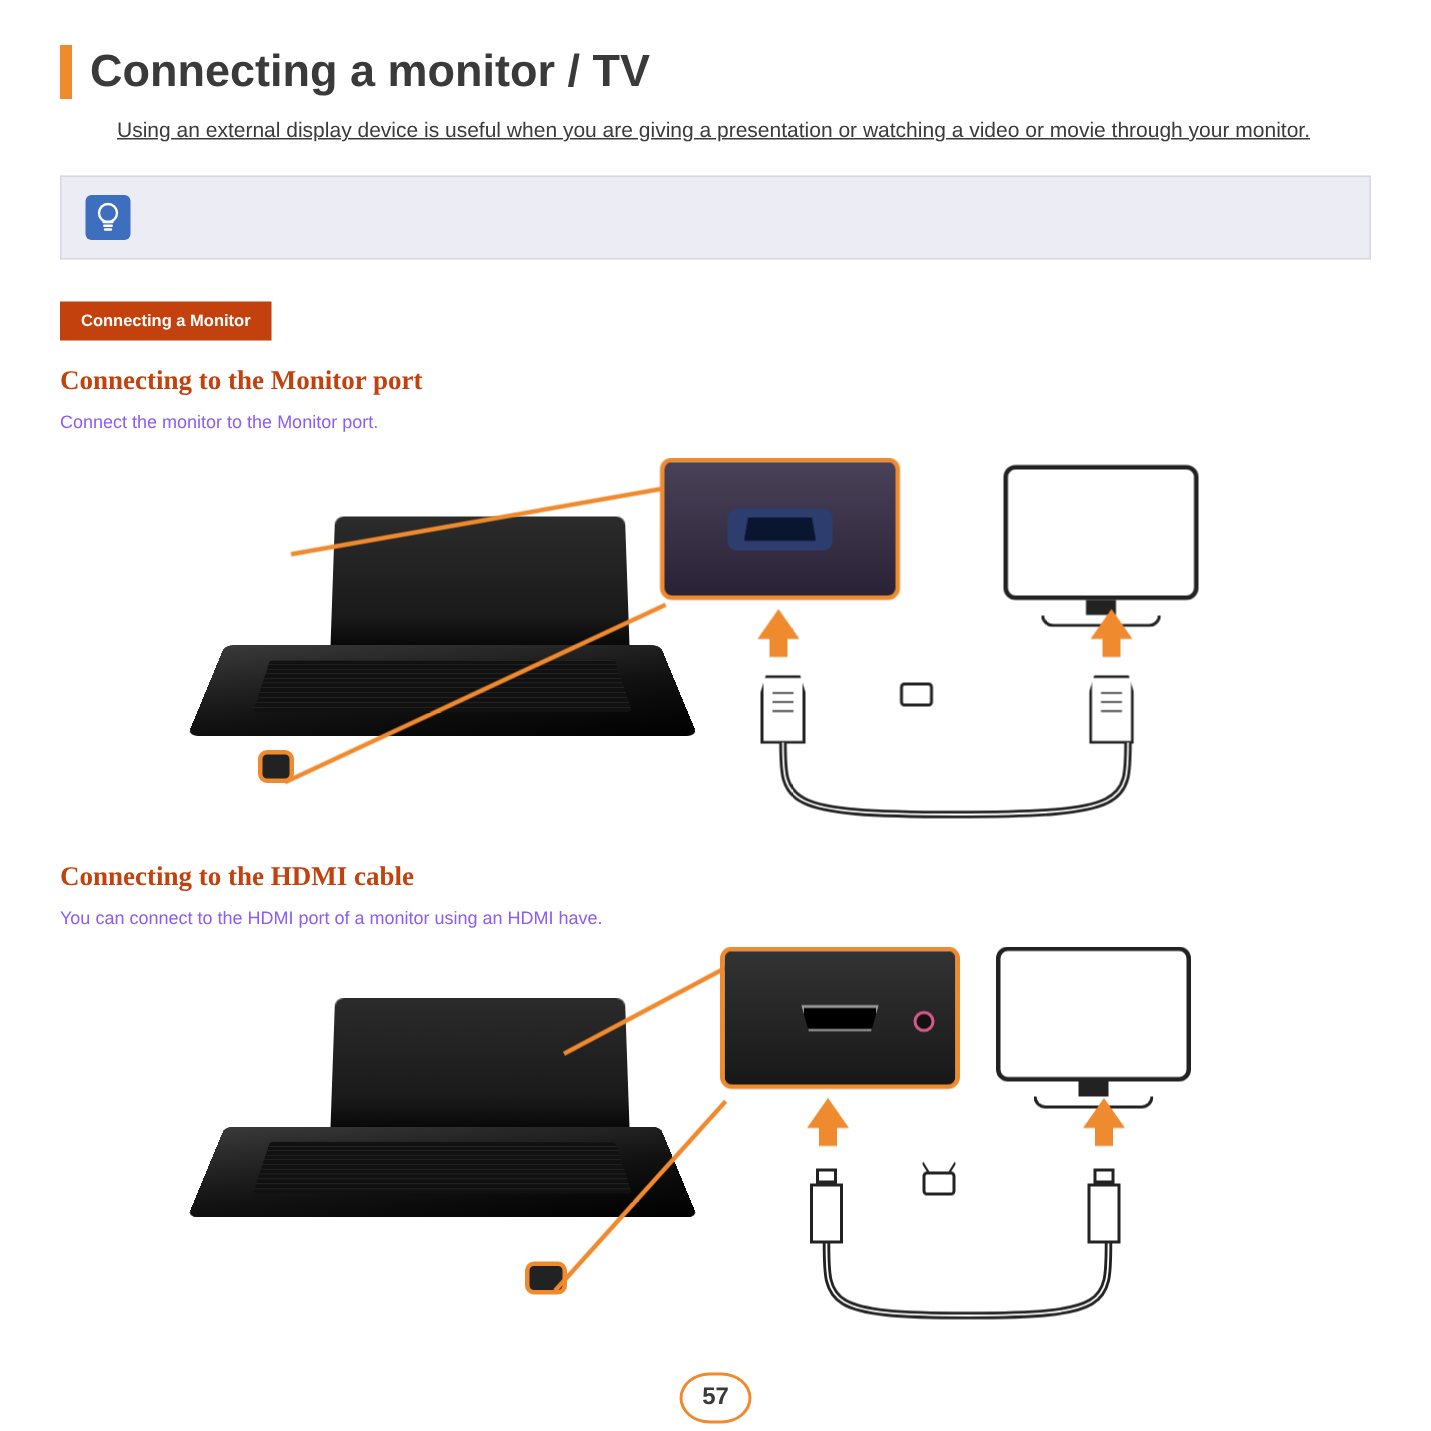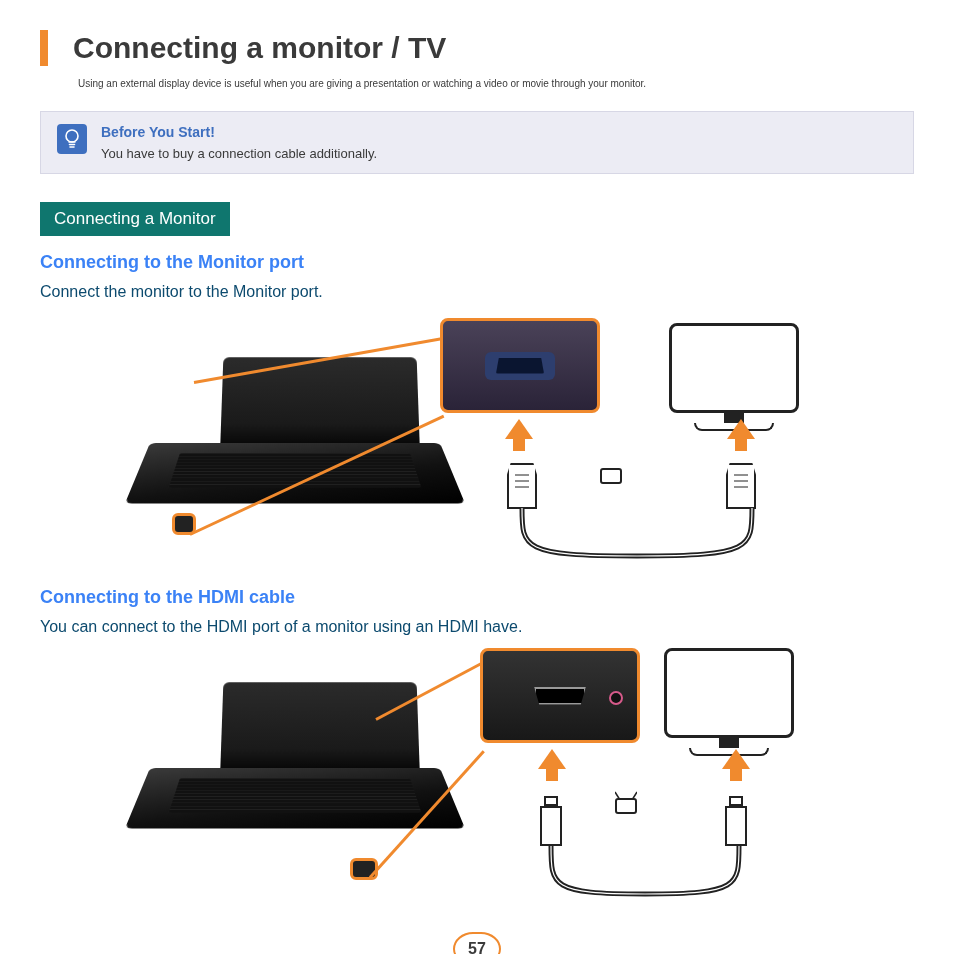--- a/index.html
+++ b/index.html
@@ -4,53 +4,53 @@
 <style>
   * { box-sizing: border-box; margin: 0; padding: 0; }
   body {
     font-family: Arial, Helvetica, sans-serif;
     background: #fff;
     color: #333;
     width: 954px;
     margin: 0 auto;
     padding: 30px 40px 20px 40px;
   }
-  .title-row { display: flex; align-items: center; gap: 25px; margin-bottom: 10px; }
+  .title-row { display: flex; align-items: center; gap: 12px; margin-bottom: 10px; }
   .title-bar { width: 8px; height: 36px; background: #f08a2e; }
   h1 { font-size: 30px; font-weight: bold; color: #3a3a3a; }
-  .intro { font-size: 10px; color: #3a3a3a; line-height: 1.5; margin: 0 0 20px 38px; }
+  .intro { font-size: 14px; color: #3a3a3a; line-height: 1.5; margin: 0 0 20px 38px; text-decoration: underline; }
   .callout {
     background: #ececf4;
     border: 1px solid #d7d7e5;
     padding: 12px 16px;
     display: flex;
     gap: 14px;
     align-items: flex-start;
     margin-bottom: 28px;
   }
   .callout-icon {
     width: 30px; height: 30px;
     background: #3e6fbf;
     border-radius: 4px;
     display: flex; align-items: center; justify-content: center;
     flex-shrink: 0;
   }
   .callout-title { color: #3e6fbf; font-weight: bold; font-size: 14px; margin-bottom: 6px; }
   .callout-body { font-size: 13px; color: #3a3a3a; }
   .section-tag {
     display: inline-block;
-    background: #0f766e;
+    background: #c2410c;
     color: #fff;
-    font-weight: normal;
-    font-size: 17px;
+    font-weight: bold;
+    font-size: 11px;
     padding: 7px 14px;
     margin-bottom: 16px;
   }
-  h3 { font-size: 18px; color: #3b82f6; margin-bottom: 10px; }
-  .body-text { font-size: 16px; color: #0c4a6e; margin-bottom: 12px; }
+  h3 { font-size: 18px; color: #c2410c; margin-bottom: 10px; font-family: Liberation Serif, serif; }
+  .body-text { font-size: 12px; color: #8b5cf6; margin-bottom: 12px; }
   .figure-area {
     position: relative;
     height: 250px;
     margin-bottom: 24px;
   }
   .laptop {
     position: absolute;
     left: 110px; top: 40px;
     width: 290px; height: 180px;
   }
@@ -199,24 +199,20 @@
 </div>
 <p class="intro">Using an external display device is useful when you are giving a presentation or watching a video or movie through your monitor.</p>
 
 <div class="callout">
   <div class="callout-icon">
     <svg width="18" height="22" viewBox="0 0 18 22">
       <circle cx="9" cy="8" r="6" fill="none" stroke="#fff" stroke-width="1.6"></circle>
       <path d="M6 14 L12 14 M6.5 16.5 L11.5 16.5 M7 19 L11 19" stroke="#fff" stroke-width="1.6" stroke-linecap="round"></path>
     </svg>
   </div>
-  <div>
-    <div class="callout-title">Before You Start!</div>
-    <div class="callout-body">You have to buy a connection cable additionally.</div>
-  </div>
 </div>
 
 <div class="section-tag">Connecting a Monitor</div>
 
 <h3>Connecting to the Monitor port</h3>
 <p class="body-text">Connect the monitor to the Monitor port.</p>
 
 <div class="figure-area">
   <div class="laptop">
     <div class="laptop-screen"></div>

